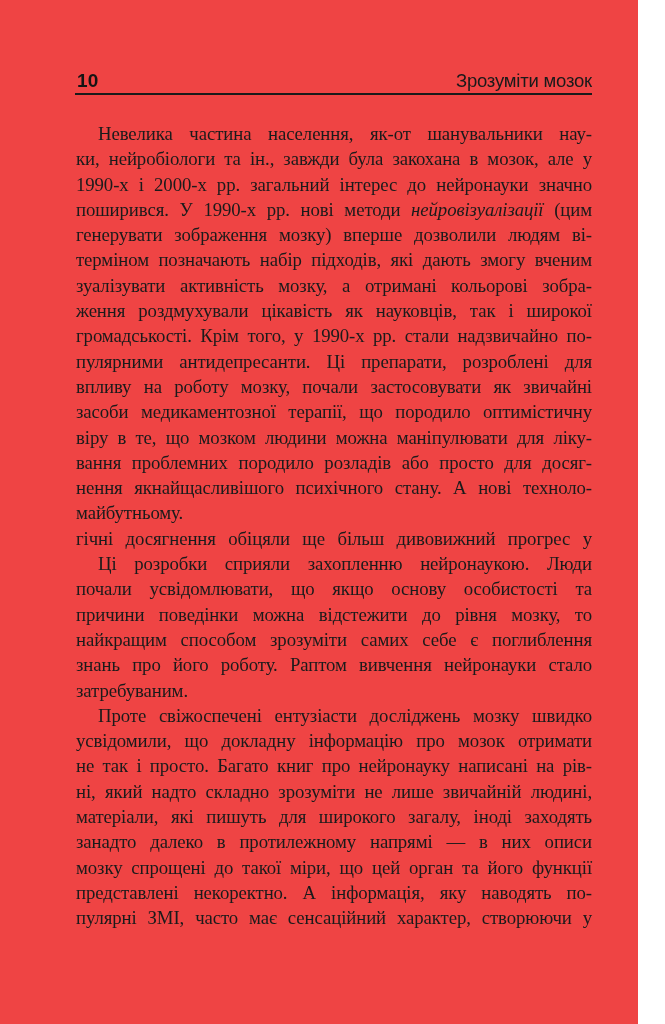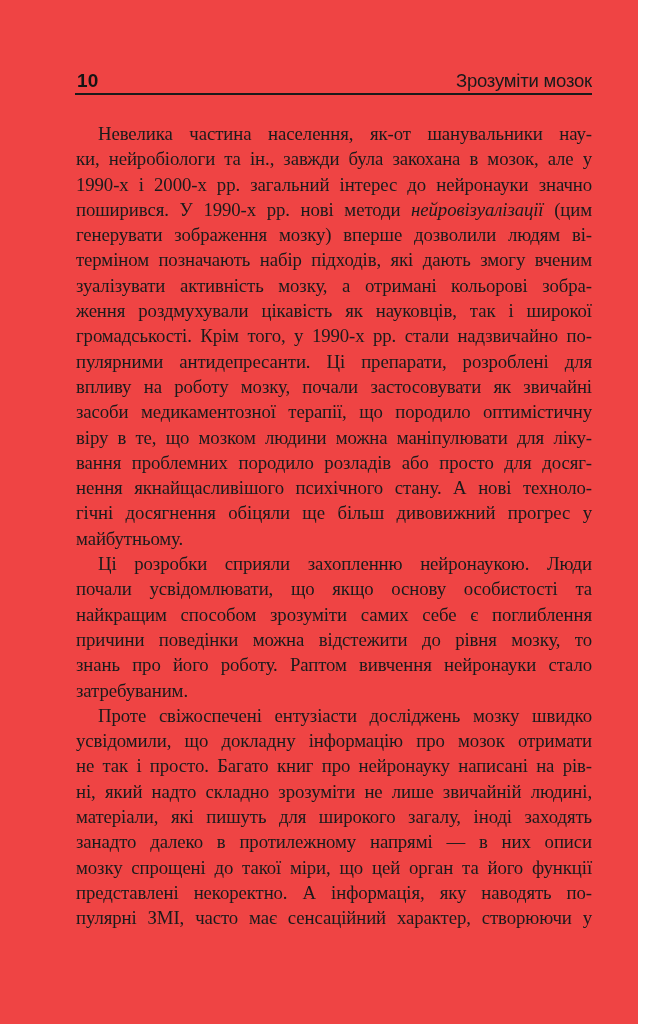--- a/index.html
+++ b/index.html
@@ -99,28 +99,28 @@
         <div class="line"><span>терміном позначають набір підходів, які дають змогу вченим</span></div>
         <div class="line"><span>зуалізувати активність мозку, а отримані кольорові зобра-</span></div>
         <div class="line"><span>ження роздмухували цікавість як науковців, так і широкої</span></div>
         <div class="line"><span>громадськості. Крім того, у 1990-х рр. стали надзвичайно по-</span></div>
         <div class="line"><span>пулярними антидепресанти. Ці препарати, розроблені для</span></div>
         <div class="line"><span>впливу на роботу мозку, почали застосовувати як звичайні</span></div>
         <div class="line"><span>засоби медикаментозної терапії, що породило оптимістичну</span></div>
         <div class="line"><span>віру в те, що мозком людини можна маніпулювати для ліку-</span></div>
         <div class="line"><span>вання проблемних породило розладів або просто для досяг-</span></div>
         <div class="line"><span>нення якнайщасливішого психічного стану. А нові техноло-</span></div>
+        <div class="line flush"><span>майбутньому.</span></div>
         <div class="line"><span>гічні досягнення обіцяли ще більш дивовижний прогрес у</span></div>
-        <div class="line flush"><span>майбутньому.</span></div>
       </div>
     <div class="para">
         <div class="line first"><span>Ці розробки сприяли захопленню нейронаукою. Люди</span></div>
         <div class="line"><span>почали усвідомлювати, що якщо основу особистості та</span></div>
+        <div class="line"><span>причини поведінки можна відстежити до рівня мозку, то</span></div>
         <div class="line"><span>найкращим способом зрозуміти самих себе є поглиблення</span></div>
-        <div class="line"><span>причини поведінки можна відстежити до рівня мозку, то</span></div>
         <div class="line"><span>знань про його роботу. Раптом вивчення нейронауки стало</span></div>
         <div class="line flush"><span>затребуваним.</span></div>
       </div>
     <div class="para">
         <div class="line first"><span>Проте свіжоспечені ентузіасти досліджень мозку швидко</span></div>
         <div class="line"><span>усвідомили, що докладну інформацію про мозок отримати</span></div>
         <div class="line"><span>не так і просто. Багато книг про нейронауку написані на рів-</span></div>
         <div class="line"><span>ні, який надто складно зрозуміти не лише звичайній людині,</span></div>
         <div class="line"><span>матеріали, які пишуть для широкого загалу, іноді заходять</span></div>
         <div class="line"><span>занадто далеко в протилежному напрямі — в них описи</span></div>

